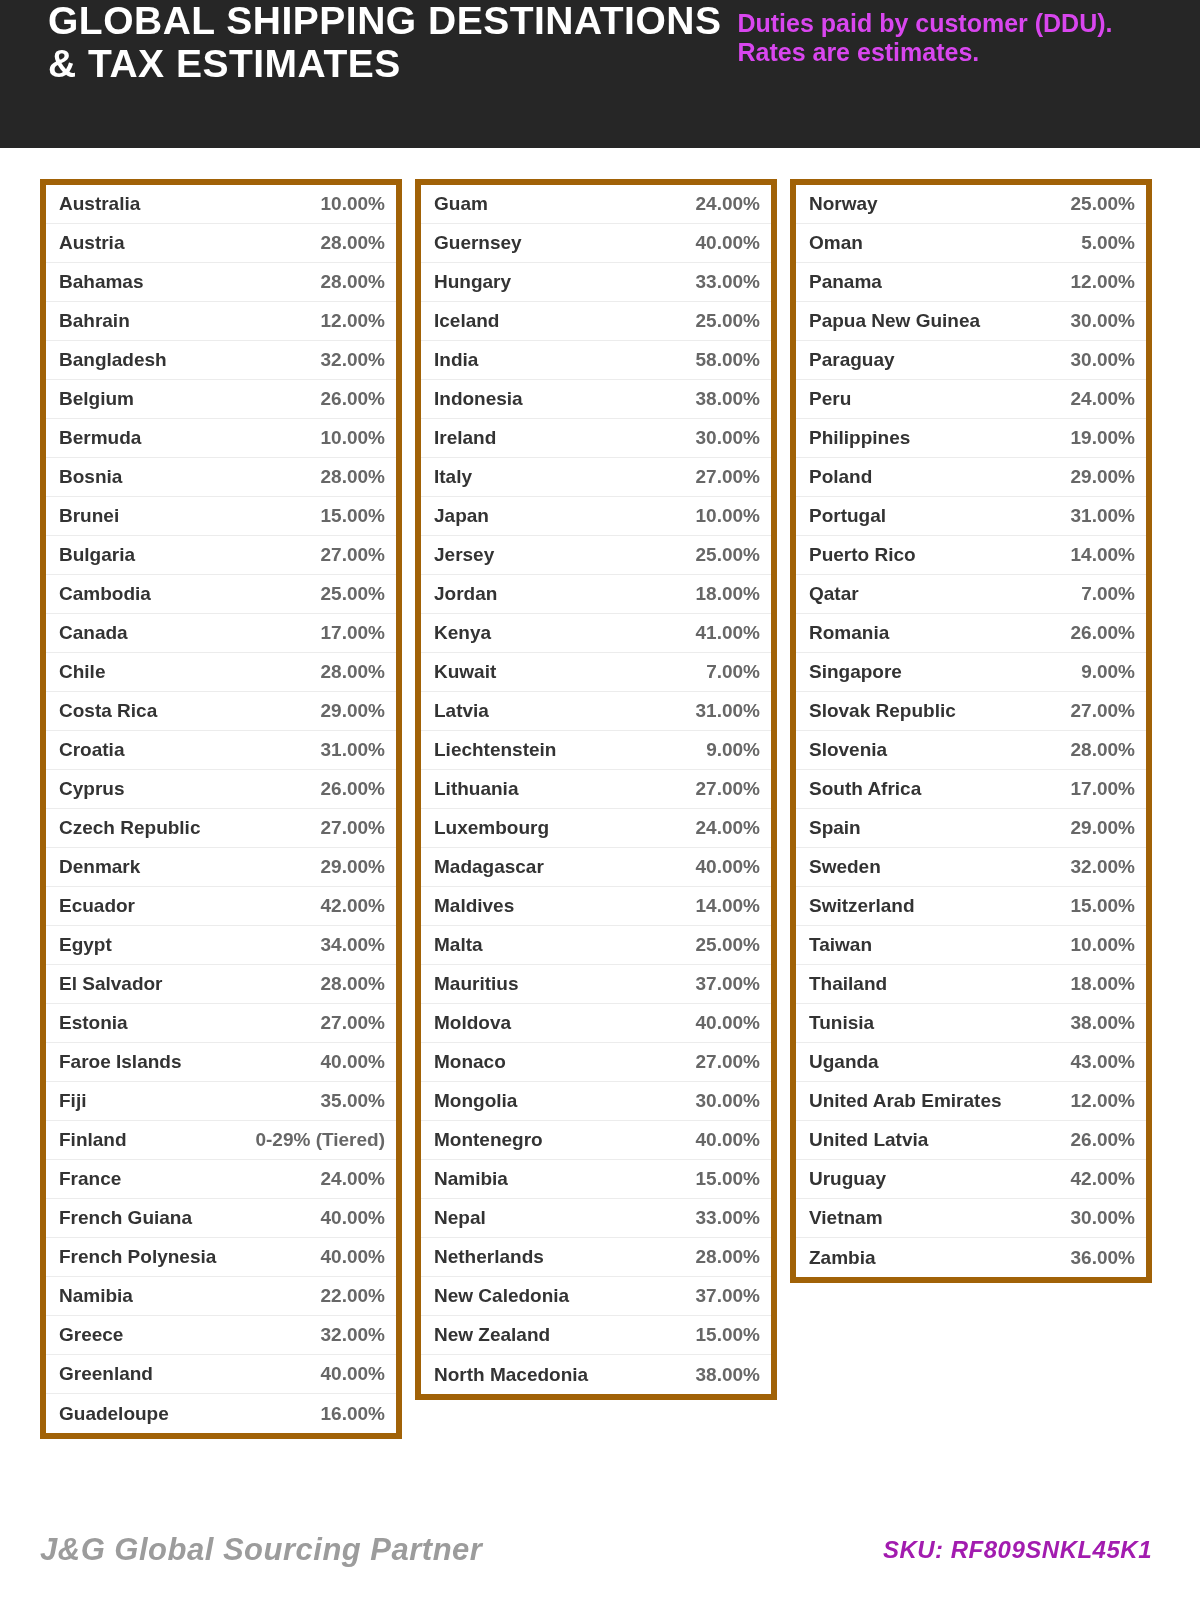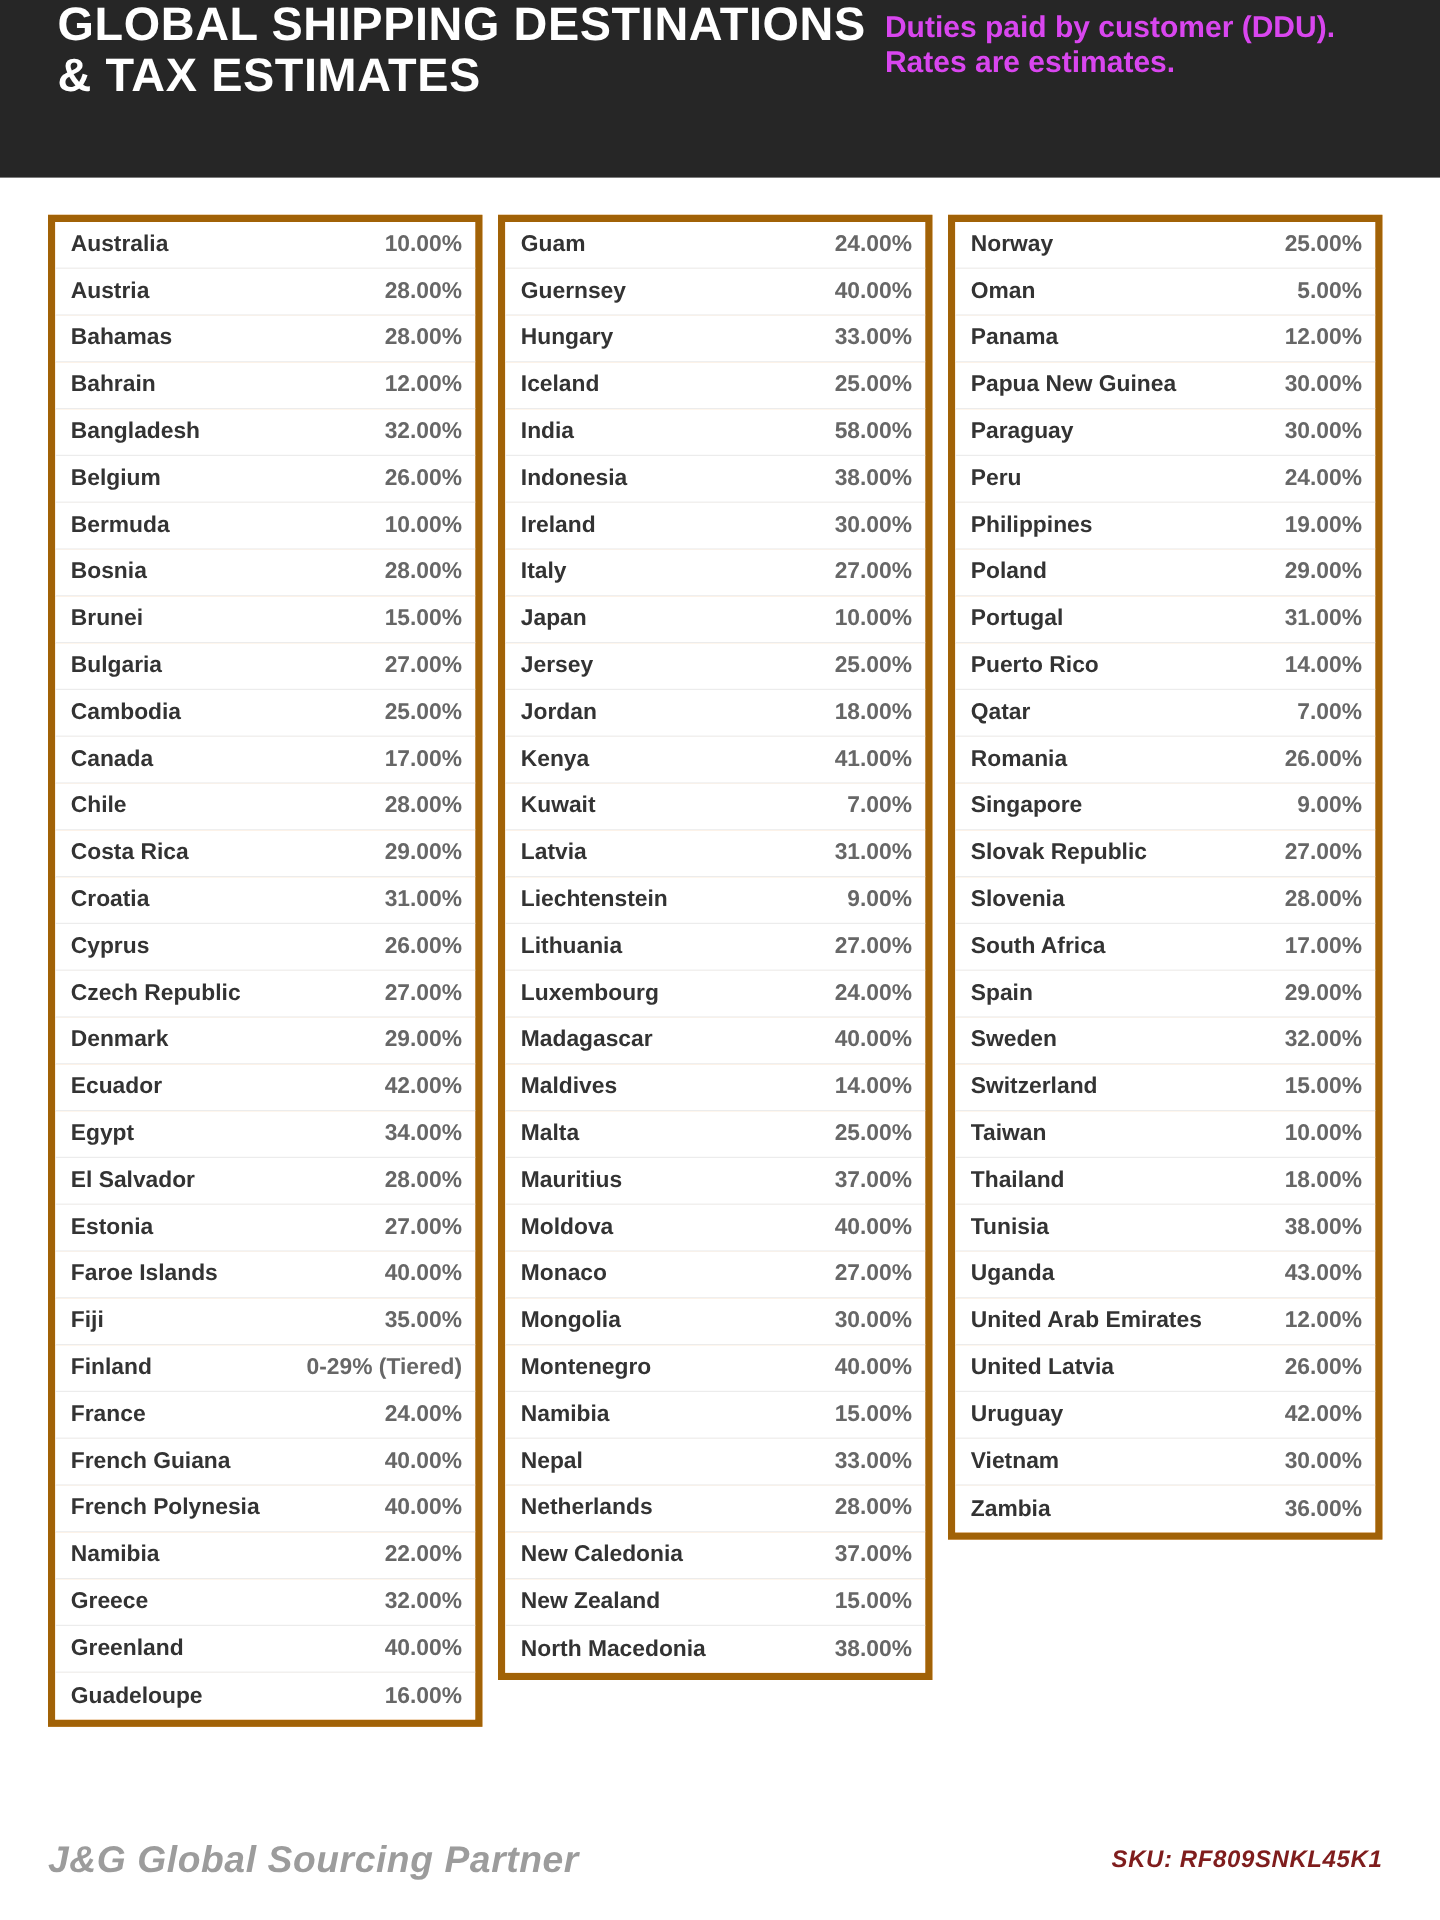--- a/index.html
+++ b/index.html
@@ -77,23 +77,23 @@
     align-items: center;
     font-style: italic;
   }
   .brand {
     font-size: 31px;
     font-weight: bold;
     color: #9c9c9c;
     letter-spacing: 0.5px;
   }
   .sku {
-    font-size: 20px;
-    font-weight: bold;
-    color: #7f1d1d;
+    font-size: 24px;
+    font-weight: bold;
+    color: #a21caf;
     letter-spacing: 0.5px;
   }
 </style>
 </head>
 <body>
 
 <header class="header">
   <h1>GLOBAL SHIPPING DESTINATIONS &amp; TAX ESTIMATES</h1>
   <p>Duties paid by customer (DDU). Rates are estimates.</p>
 </header>

